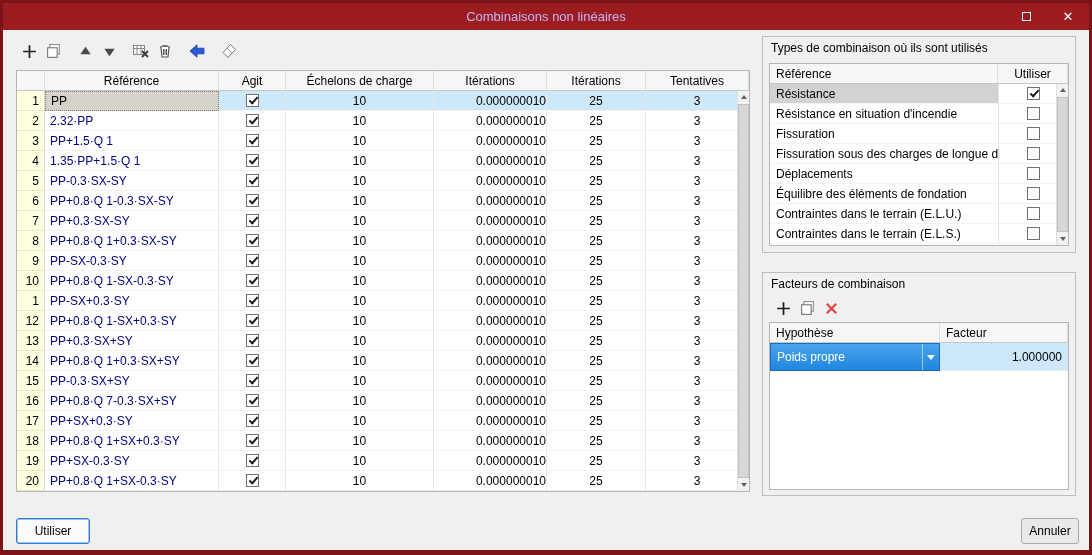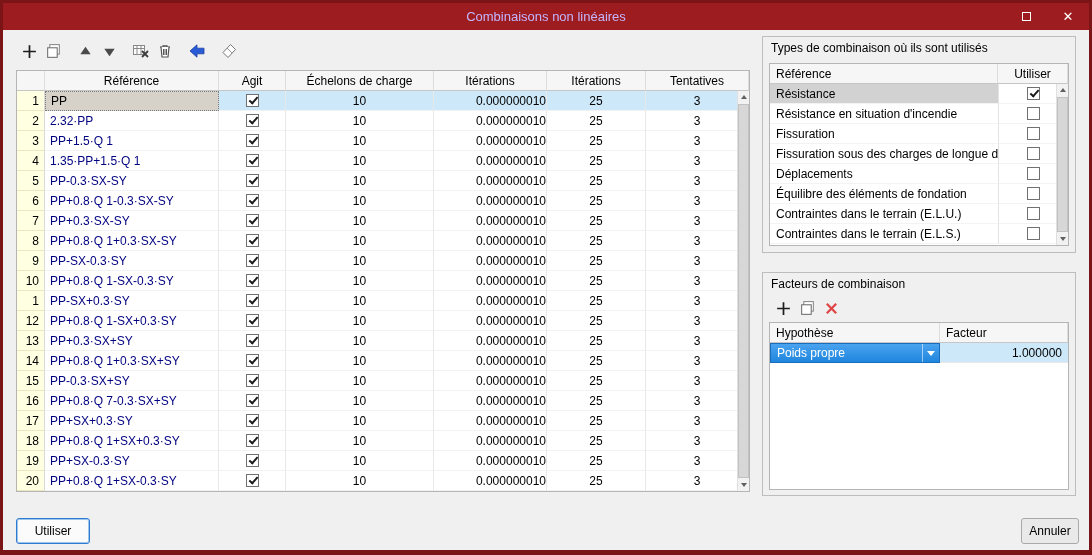--- a/index.html
+++ b/index.html
@@ -62,21 +62,21 @@
   .trow.tsel .tc.lab{background:#d2d2d2;}
 
   .factors-toolbar{position:absolute;left:8px;top:23px;height:24px;display:flex;align-items:center;}
   .factors-table{position:absolute;left:6px;top:49px;width:300px;height:168px;background:#fff;border:1px solid #b5b5b5;}
   .ft-head,.frow{display:grid;grid-template-columns:170px 1fr;height:20px;}
   .ft-head{background:#f6f6f6;}
   .ft-head .hc{justify-content:flex-start;padding-left:6px;}
   .fc{display:flex;align-items:center;overflow:hidden;white-space:nowrap;}
   .fc.factor{background:#cde8f9;justify-content:flex-end;padding-right:6px;border-bottom:1px solid #e8e8e8;}
 
-  .combobox{height:20px;display:flex;align-items:center;background:linear-gradient(#4aa3ef,#1f86de);border:1px solid #1a6dbd;color:#fff;}
+  .combobox{height:28px;display:flex;align-items:center;background:linear-gradient(#4aa3ef,#1f86de);border:1px solid #1a6dbd;color:#fff;}
   .combobox .cb-text{flex:1;padding-left:6px;overflow:hidden;white-space:nowrap;}
   .cb-arrow{width:17px;height:100%;display:flex;align-items:center;justify-content:center;border-left:1px solid rgba(255,255,255,.55);}
   .cb-arrow::after{content:"";border-left:4px solid transparent;border-right:4px solid transparent;border-top:5px solid #fff;}
 
   
   .btn{position:absolute;top:515px;height:26px;display:flex;align-items:center;justify-content:center;border-radius:3px;font-size:12px;cursor:default;}
   .btn.accept{left:13px;width:74px;background:#fbfbfb;border:1px solid #2f7bd0;box-shadow:inset 0 0 0 1px #9cc6ec;}
   .btn.cancel{left:1018px;width:58px;background:#e9e9e9;border:1px solid #a9a9a9;}
 </style>
 </head>

